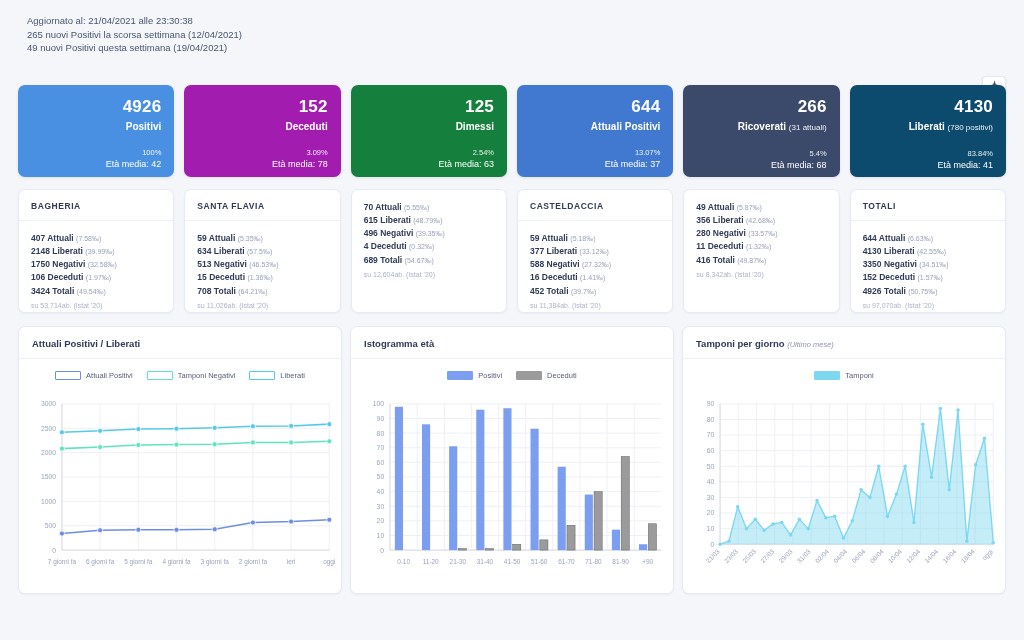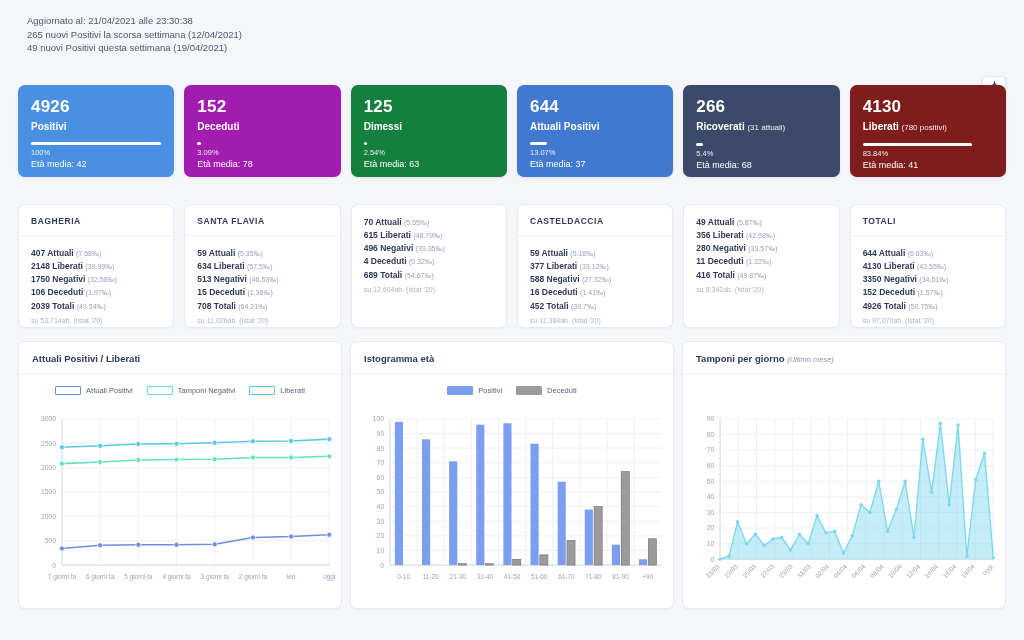--- a/index.html
+++ b/index.html
@@ -26,35 +26,35 @@
   }
   .floating-btn svg { display: block; }
 
   
   .kpi-row { display: flex; gap: 10px; margin-top: 30px; }
   .kpi {
     flex: 1 1 0; height: 92px; border-radius: 7px;
     padding: 12px 13px 10px 13px;
     display: flex; flex-direction: column;
     box-shadow: 0 1px 3px rgba(40,50,80,.10);
-    color: #ffffff; position: relative; overflow: hidden;
+    color: #ffffff; position: relative; overflow: hidden; align-items: flex-end;
   }
   .kpi .value { font-size: 17px; font-weight: bold; line-height: 20px; letter-spacing: .2px; }
   .kpi .label { font-size: 10px; font-weight: bold; margin-top: 3px; line-height: 13px; }
   .kpi .label .sub { font-size: 8px; font-weight: normal; opacity: .92; }
   .kpi .bar-track {
     height: 3px; border-radius: 2px; margin-top: 9px;
     background: rgba(255,255,255,.32); position: relative;
   }
   .kpi .bar-fill { position: absolute; left: 0; top: 0; height: 3px; border-radius: 2px; background: #ffffff; }
   .kpi .pct { font-size: 7.5px; margin-top: 6px; opacity: .9; line-height: 9px; }
   .kpi .age { font-size: 9px; margin-top: 1px; line-height: 12px; }
 
   
-  .muni-row { display: flex; gap: 10px; margin-top: 27px; align-items: center; }
+  .muni-row { display: flex; gap: 10px; margin-top: 12px; align-items: center; }
   .muni {
     flex: 1 1 0; height: 124px; background: #ffffff;
     border: 1px solid #e6eaf2; border-radius: 7px;
     box-shadow: 0 1px 2px rgba(40,50,80,.05);
     display: flex; flex-direction: column;
   }
   .muni .mtitle {
     font-size: 8.5px; font-weight: bold; letter-spacing: .55px;
     color: #2f3a56; padding: 11px 12px 9px 12px;
     border-bottom: 1px solid #eef1f6;
@@ -149,40 +149,40 @@
       </div>
       <div class="kpi" style="background: rgb(59, 74, 107);">
         <div class="value">266</div>
         <div class="label">Ricoverati <span class="sub">(31 attuali)</span></div>
         <div class="bar-track">
           <div class="bar-fill" style="width:5.4%"></div>
         </div>
         <div class="pct">5.4%</div>
         <div class="age">Età media: 68</div>
       </div>
-      <div class="kpi" style="background: #7f1d1d;">
+      <div class="kpi" style="background: #0c4a6e;">
         <div class="value">4130</div>
         <div class="label">Liberati <span class="sub">(780 positivi)</span></div>
         <div class="bar-track">
           <div class="bar-fill" style="width:83.84%"></div>
         </div>
         <div class="pct">83.84%</div>
         <div class="age">Età media: 41</div>
       </div>
     </div>
 
   <div class="muni-row" id="muni-row">
       <div class="muni">
         <div class="mtitle">BAGHERIA</div>
         <div class="mbody">
           <div class="line"><span>407 Attuali</span> <span class="pc">(7.58‰)</span></div>
           <div class="line"><span>2148 Liberati</span> <span class="pc">(39.99‰)</span></div>
           <div class="line"><span>1750 Negativi</span> <span class="pc">(32.58‰)</span></div>
           <div class="line"><span>106 Deceduti</span> <span class="pc">(1.97‰)</span></div>
-          <div class="line"><span>2039 Totali</span> <span class="pc">(49.54‰)</span></div>
+          <div class="line"><span>3424 Totali</span> <span class="pc">(49.54‰)</span></div>
           <div class="foot">su 53,714ab. (Istat '20)</div>
         </div>
       </div>
       <div class="muni">
         <div class="mtitle">SANTA FLAVIA</div>
         <div class="mbody">
           <div class="line"><span>59 Attuali</span> <span class="pc">(5.35‰)</span></div>
           <div class="line"><span>634 Liberati</span> <span class="pc">(57.5‰)</span></div>
           <div class="line"><span>513 Negativi</span> <span class="pc">(46.53‰)</span></div>
           <div class="line"><span>15 Deceduti</span> <span class="pc">(1.36‰)</span></div>
@@ -400,20 +400,26 @@
           </svg>
       </div>
     </div>
 
     <div class="panel">
       <div class="ptitle">
         <span>Tamponi per giorno</span>
         <span class="psub">(Ultimo mese)</span>
       </div>
       <div class="pbody">
+        <div class="legend" id="legend-2">
+            <div class="item">
+              <span class="swatch" style="border-color:#7dd8ef;background:#7dd8ef"></span>
+              <span class="ltext">Tamponi</span>
+            </div>
+          </div>
         <svg class="chart-svg" id="svg-area" viewBox="0 0 330 240" preserveAspectRatio="none">
             <line x1="38" y1="190" x2="318" y2="190" class="grid"></line>
             <text x="32" y="192.5" text-anchor="end" class="tick">0</text>
             <line x1="38" y1="174" x2="318" y2="174" class="grid"></line>
             <text x="32" y="176.5" text-anchor="end" class="tick">10</text>
             <line x1="38" y1="158" x2="318" y2="158" class="grid"></line>
             <text x="32" y="160.5" text-anchor="end" class="tick">20</text>
             <line x1="38" y1="142" x2="318" y2="142" class="grid"></line>
             <text x="32" y="144.5" text-anchor="end" class="tick">30</text>
             <line x1="38" y1="126" x2="318" y2="126" class="grid"></line>

